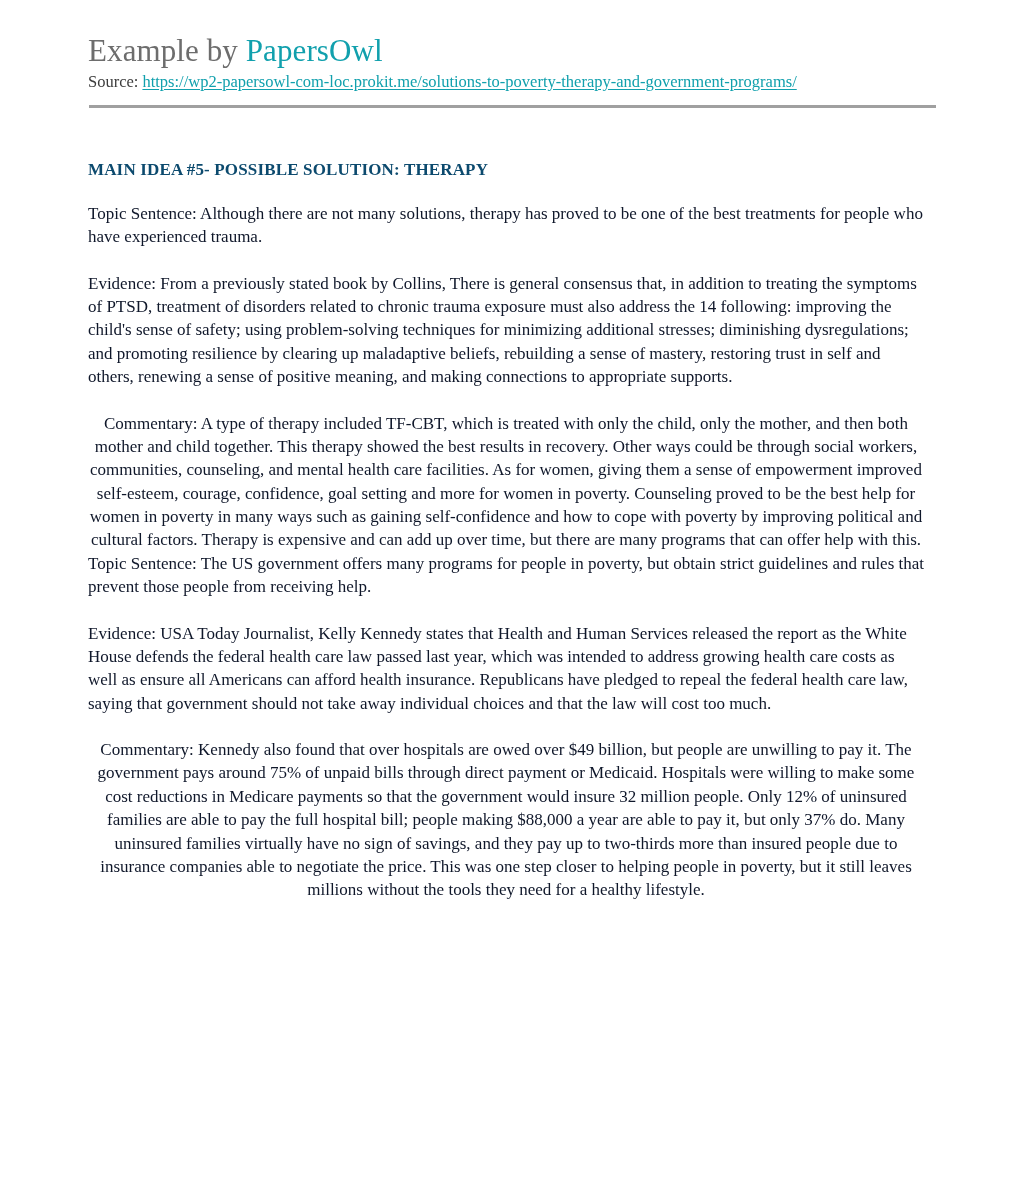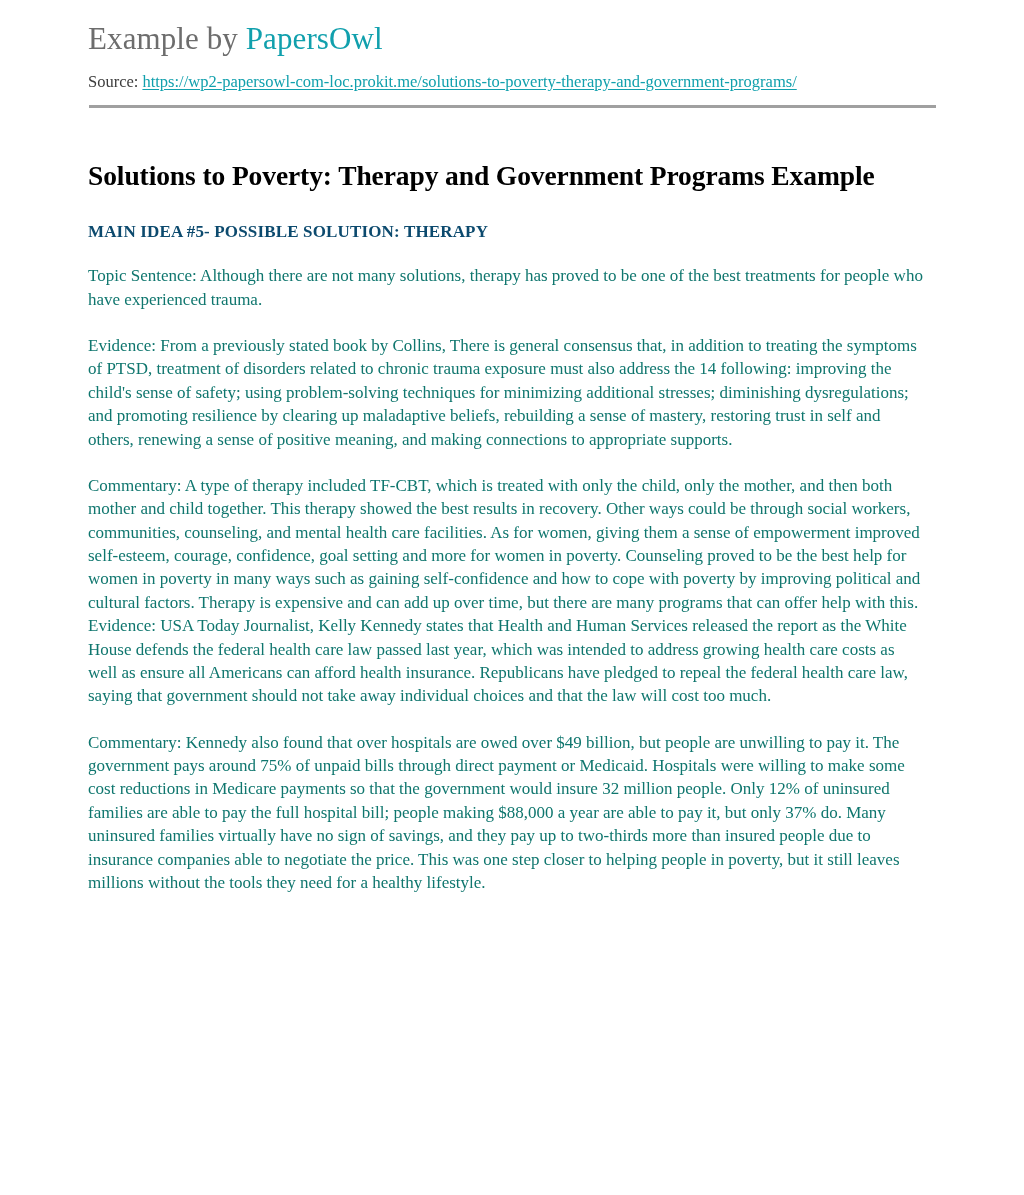--- a/index.html
+++ b/index.html
@@ -16,35 +16,35 @@
     -webkit-font-smoothing: antialiased;
   }
   .page {
     width: 1024px;
     box-sizing: border-box;
     padding: 0 88px 0 88px;
   }
 
   
   .masthead {
-    padding-top: 20px;
+    padding-top: 32px;
   }
   .brand-line {
     font-size: 31px;
     line-height: 1.25;
     font-weight: 400;
     color: #6d6d6d;
     letter-spacing: 0.1px;
     white-space: nowrap;
   }
   .brand-name {
     color: #11a0ad;
   }
   .source-line {
-    margin-top: 12px;
+    margin-top: 0;
     font-size: 16.5px;
     line-height: 1.3;
     color: #3d3d3d;
     white-space: nowrap;
   }
   .source-label {
     color: #3d3d3d;
   }
   .source-url {
     color: #11a0ad;
@@ -79,56 +79,57 @@
     line-height: 1.4;
     font-weight: 700;
     margin: 0 0 20px 0;
     color: #0c4a6e;
     letter-spacing: 0.15px;
   }
   p.body-para {
     font-size: 17px;
     line-height: 1.375;
     margin: 0 12px 23px 0;
-    color: #0f766e;
+    color: #0f172a;
     text-align: left;
     max-width: 848px;
   }
   p.body-para:last-child {
     margin-bottom: 0;
+    text-align: center;
   }
   .spacer-bottom {
     height: 24px;
   }
 </style>
 </head>
 <body>
 
 <div class="page">
 
   <header class="masthead">
     <div class="brand-line"><span>Example by </span><span class="brand-name">PapersOwl</span></div>
 
     <div class="source-line"><span class="source-label">Source:</span><a class="source-url" href="#">https://wp2-papersowl-com-loc.prokit.me/solutions-to-poverty-therapy-and-government-programs/</a></div>
 
     <hr class="header-rule">
   </header>
 
   <article class="article">
 
-    <h1 class="doc-title">Solutions to Poverty: Therapy and Government Programs Example</h1>
 
     <section>
       <h2 class="section-heading">MAIN IDEA #5- POSSIBLE SOLUTION: THERAPY</h2>
       <p class="body-para">Topic Sentence: Although there are not many solutions, therapy has proved to be one of the best treatments for people who have experienced trauma.</p>
       <p class="body-para">Evidence: From a previously stated book by Collins, There is general consensus that, in addition to treating the symptoms of PTSD, treatment of disorders related to chronic trauma exposure must also address the 14 following: improving the child's sense of safety; using problem-solving techniques for minimizing additional stresses; diminishing dysregulations; and promoting resilience by clearing up maladaptive beliefs, rebuilding a sense of mastery, restoring trust in self and others, renewing a sense of positive meaning, and making connections to appropriate supports.</p>
       <p class="body-para">Commentary: A type of therapy included TF-CBT, which is treated with only the child, only the mother, and then both mother and child together. This therapy showed the best results in recovery. Other ways could be through social workers, communities, counseling, and mental health care facilities. As for women, giving them a sense of empowerment improved self-esteem, courage, confidence, goal setting and more for women in poverty. Counseling proved to be the best help for women in poverty in many ways such as gaining self-confidence and how to cope with poverty by improving political and cultural factors. Therapy is expensive and can add up over time, but there are many programs that can offer help with this.</p>
     </section>
 
     <section>
+      <p class="body-para">Topic Sentence: The US government offers many programs for people in poverty, but obtain strict guidelines and rules that prevent those people from receiving help.</p>
       <p class="body-para">Evidence: USA Today Journalist, Kelly Kennedy states that Health and Human Services released the report as the White House defends the federal health care law passed last year, which was intended to address growing health care costs as well as ensure all Americans can afford health insurance. Republicans have pledged to repeal the federal health care law, saying that government should not take away individual choices and that the law will cost too much.</p>
       <p class="body-para">Commentary: Kennedy also found that over hospitals are owed over $49 billion, but people are unwilling to pay it. The government pays around 75% of unpaid bills through direct payment or Medicaid. Hospitals were willing to make some cost reductions in Medicare payments so that the government would insure 32 million people. Only 12% of uninsured families are able to pay the full hospital bill; people making $88,000 a year are able to pay it, but only 37% do. Many uninsured families virtually have no sign of savings, and they pay up to two-thirds more than insured people due to insurance companies able to negotiate the price. This was one step closer to helping people in poverty, but it still leaves millions without the tools they need for a healthy lifestyle.</p>
     </section>
 
     <div class="spacer-bottom"></div>
   </article>
 
 </div>
 
 </body></html>

